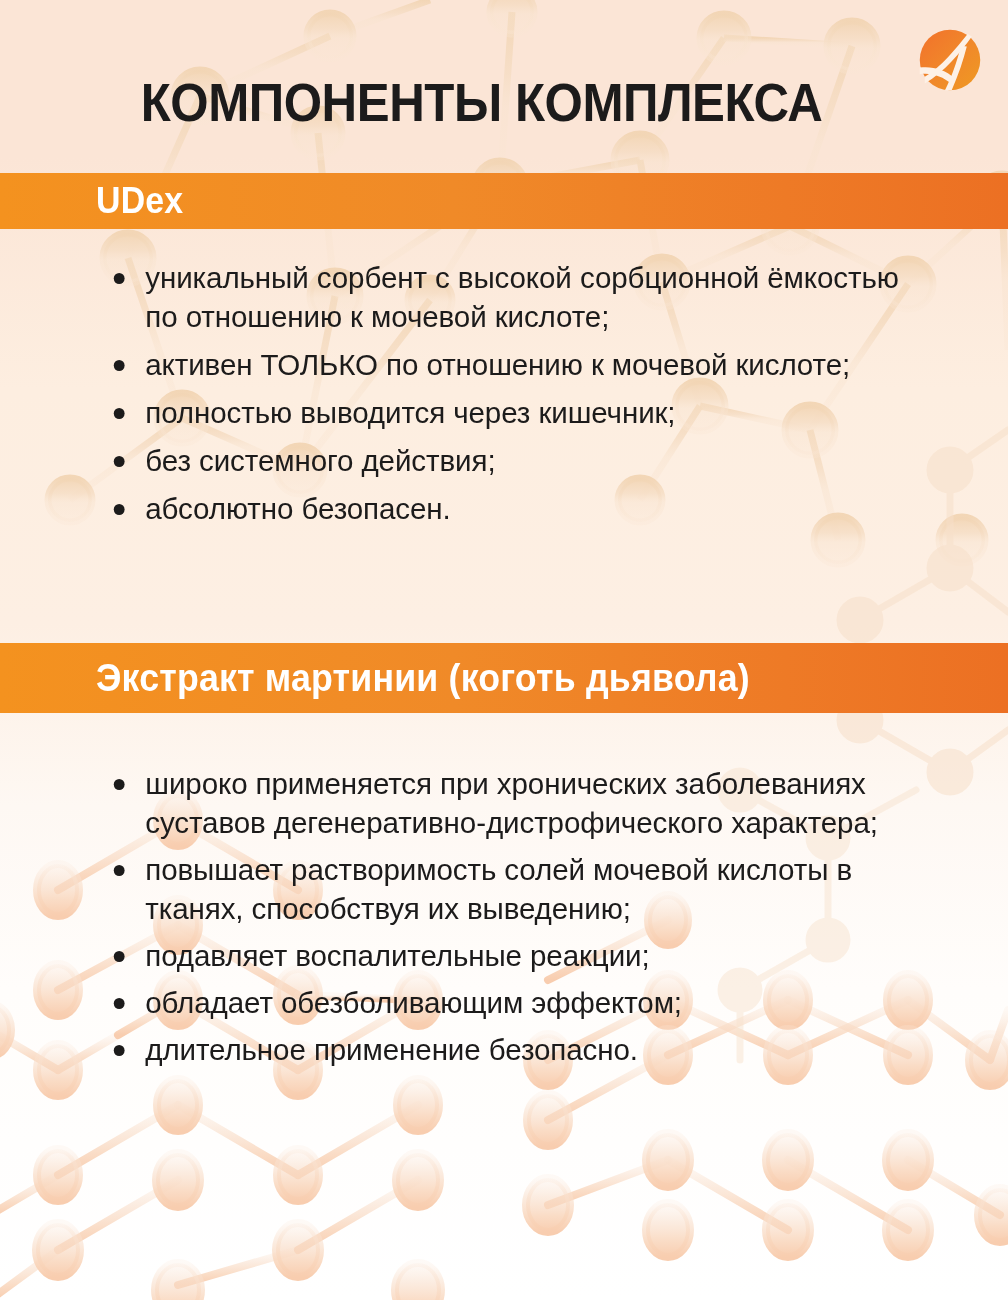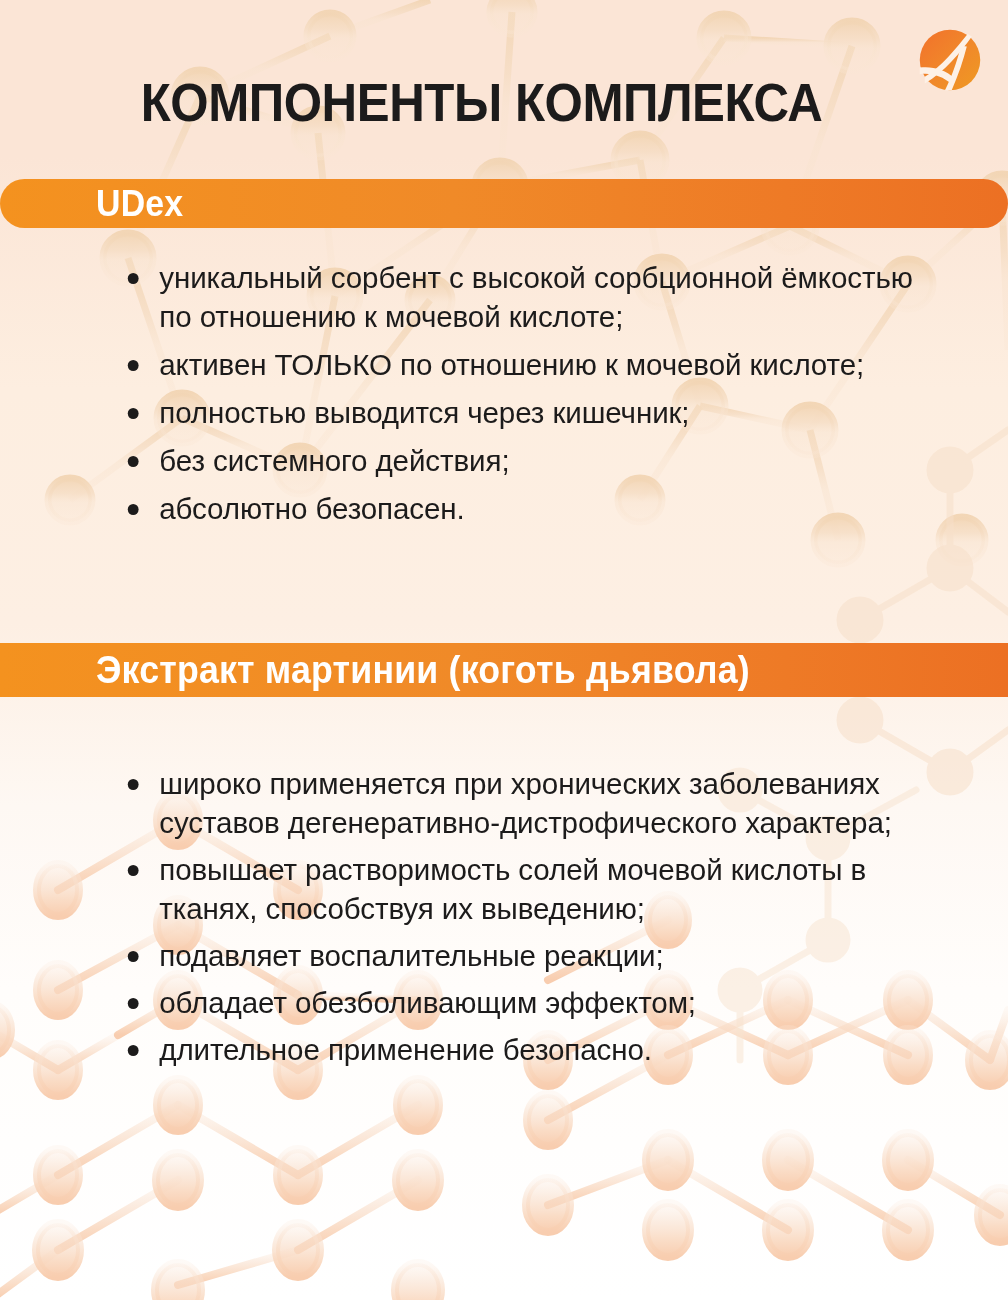--- a/index.html
+++ b/index.html
@@ -66,39 +66,39 @@
 
   
   .band {
     position:absolute;
     left:0;
     width:1008px;
     background:linear-gradient(90deg,#F4921F 0%, #F08A28 45%, #EE7A26 78%, #EC7023 100%);
     display:flex;
     align-items:center;
   }
-  #band-1 { top:179px; height:49px;border-radius:31px; }
-  #band-2 { top:643px; height:54px; }
+  #band-1 { top:173px; height:56px; }
+  #band-2 { top:643px; height:70px; }
 
   .band-title {
     color:#FFFFFF;
     font-family:"Liberation Sans", sans-serif;
     font-weight:bold;
     letter-spacing:0.2px;
     white-space:nowrap;
     transform:scaleX(0.94);
     transform-origin:left center;
   }
   #band-1 .band-title { margin-left:96px; font-size:36px; }
   #band-2 .band-title { margin-left:96px; font-size:38px; }
 
   
   .bullet-list {
     position:absolute;
-    left:112px;
+    left:98px;
     width:840px;
     list-style:none;
   }
   #list-1 { top:258px; }
   #list-2 { top:726px;margin-top:38px; }
 
   .bullet-item {
     position:relative;
     padding-left:48px;
     color:#1C1B1B;

